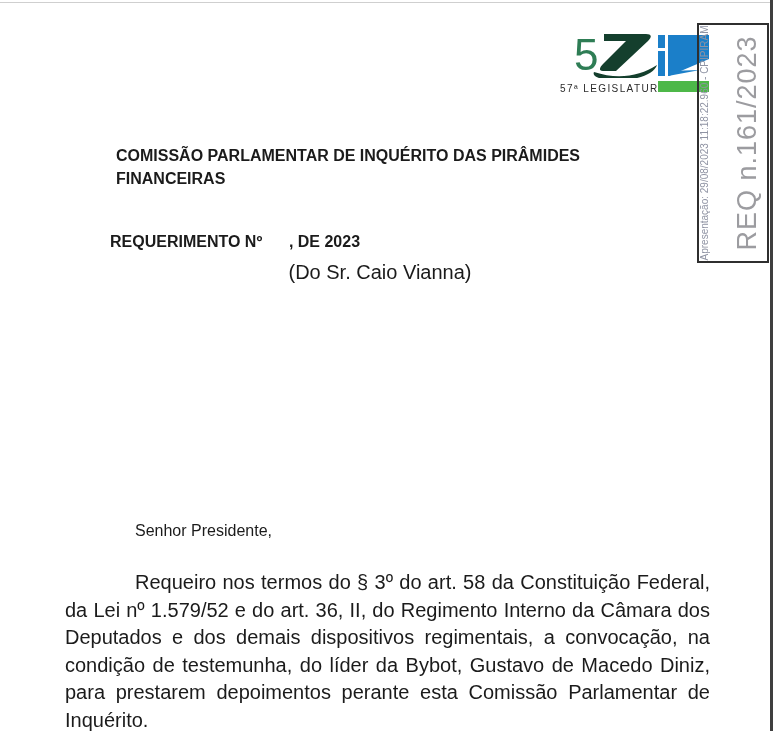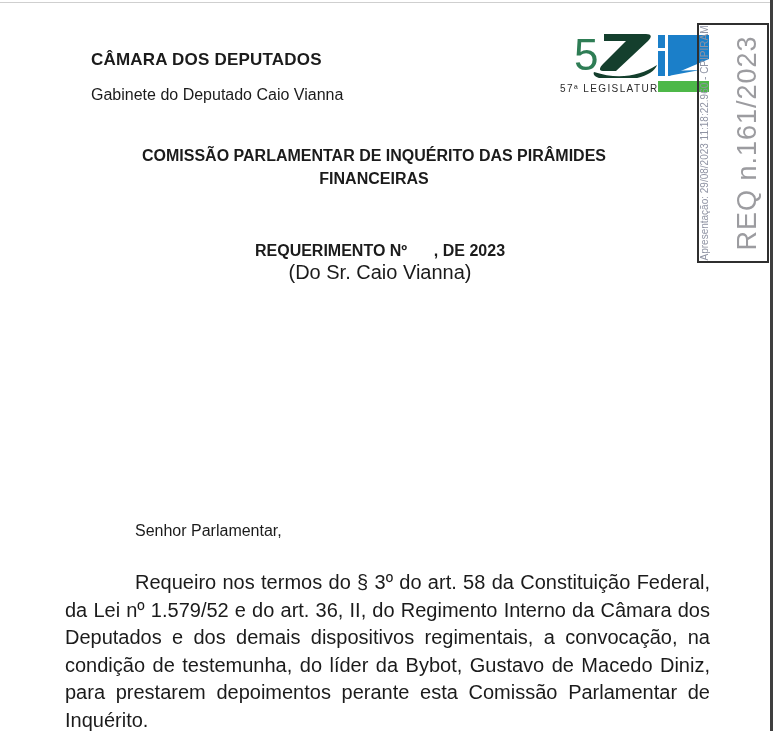--- a/index.html
+++ b/index.html
@@ -50,26 +50,26 @@
     letter-spacing:1px;white-space:nowrap;
   }
   .stamp-presentation{
     position:absolute;left:0px;top:50%;
     writing-mode:vertical-rl;
     transform:translateY(-50%) rotate(180deg);
     font-size:10px;color:var(--stamp_small_text,#8f93a3);
     white-space:nowrap;
   }
   .committee-title{
-    position:absolute;left:104px;top:144px;width:540px;
-    text-align:center;font-size:16px;font-weight:bold;line-height:23px;
+    position:absolute;left:116px;top:144px;width:540px;
+    font-size:16px;font-weight:bold;line-height:23px;
   }
   .req-heading{
-    position:absolute;left:110px;top:242px;width:540px;
-    text-align:center;font-size:16px;font-weight:bold;
+    position:absolute;left:110px;top:233px;width:540px;
+    text-align:left;font-size:16px;font-weight:bold;
   }
   .author-line{
     position:absolute;left:110px;top:261px;width:540px;
     text-align:center;font-size:20px;
   }
   .summary{
     position:absolute;left:378px;top:324px;width:285px;
     font-size:16px;line-height:22.5px;text-align:justify;
   }
   .salutation{
@@ -82,22 +82,20 @@
   }
 </style>
 </head>
 <body>
 
 <div class="page">
 
   <div class="top-hairline"></div>
   <div class="right-edge"></div>
 
-  <div class="org-name">CÂMARA DOS DEPUTADOS</div>
-  <div class="office-name">Gabinete do Deputado Caio Vianna</div>
 
   <div class="logo57">
     <svg width="102" height="48" viewBox="0 0 102 48">
       <text x="14" y="40" font-family="Liberation Sans, sans-serif" font-size="44" fill="var(--logo_green_light,#2e7d55)">5</text>
       <path d="M44 4 L86 4 C92 4 92 7 88 11 L56 41 L43 41 C38 41 40 37 43 34 L66 11 L44 11 Z" fill="var(--logo_green_dark,#143f2d)"></path>
       <path d="M34 42 C58 50 80 46 97 35 C94 45 72 52 50 50 C38 49 32 46 34 42 Z" fill="var(--logo_green_dark,#143f2d)"></path>
     </svg>
     <div class="caption">57ª LEGISLATURA</div>
   </div>
 
@@ -114,16 +112,16 @@
 
   <div class="stamp-box">
     <div class="stamp-presentation">Apresentação: 29/08/2023 11:18:22.960 - CPIPIRAM</div>
     <div class="stamp-req">REQ n.161/2023</div>
   </div>
 
   <div class="committee-title">COMISSÃO PARLAMENTAR DE INQUÉRITO DAS PIRÂMIDES FINANCEIRAS</div>
   <div class="req-heading">REQUERIMENTO Nº&nbsp;&nbsp;&nbsp;&nbsp;&nbsp;&nbsp;, DE 2023</div>
   <div class="author-line">(Do Sr. Caio Vianna)</div>
 
-  <p class="salutation">Senhor Parlamentar,</p>
+  <p class="salutation">Senhor Presidente,</p>
   <p class="body-par">Requeiro nos termos do § 3º do art. 58 da Constituição Federal, da Lei nº 1.579/52 e do art. 36, II, do Regimento Interno da Câmara dos Deputados e dos demais dispositivos regimentais, a convocação, na condição de testemunha, do líder da Bybot, Gustavo de Macedo Diniz, para prestarem depoimentos perante esta Comissão Parlamentar de Inquérito.</p>
 
 </div>
 
 </body></html>

